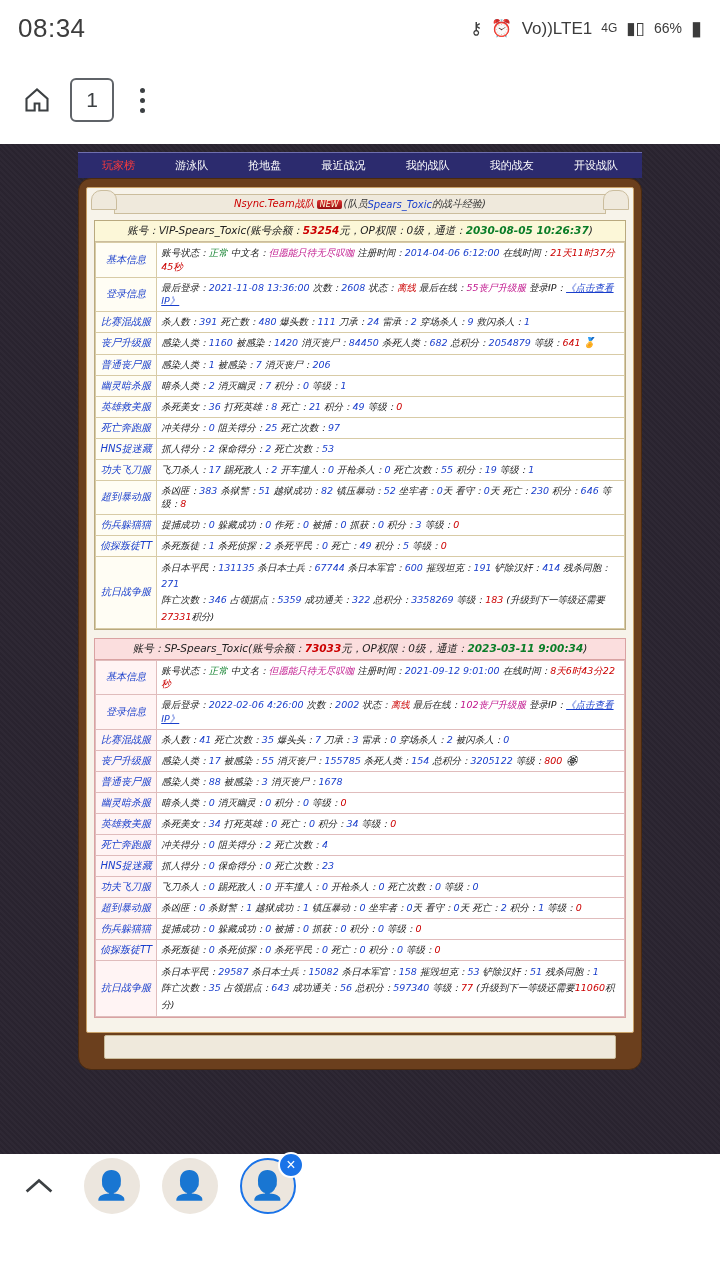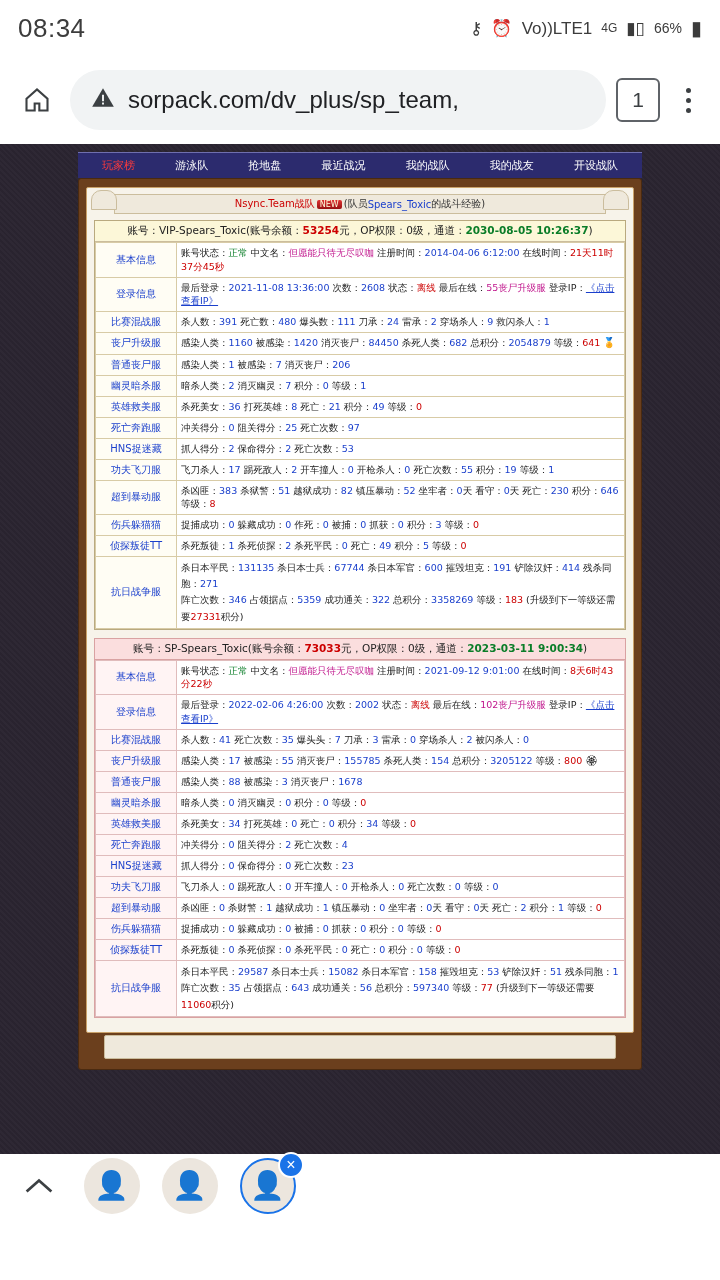--- a/index.html
+++ b/index.html
@@ -69,21 +69,22 @@
   .navbar a {
     font-size:11px; color:#ffffff; text-decoration:none;
     font-family:"DejaVu Sans", sans-serif;
   }
   .navbar a.active { color:#ff3b3b; }
 
   .frame {
     background:#6b3f1d;
     padding:8px 7px 10px 7px;
     border:1px solid #4a2a10;
-    border-radius:3px;
+    border-radius:13px;
+    font-style:italic;
   }
   .frame-inner {
     background:#f7f3ea;
     border:1px solid #caa26a;
     border-radius:2px;
     padding:6px 5px;
     position:relative;
   }
   .title-strip {
     height:20px; margin:0 22px 6px 22px;
@@ -116,21 +117,21 @@
     border-bottom:1px solid #cbbd9d; color:#222;
     font-family:"DejaVu Sans", sans-serif;
   }
   .panel.rose .panel-head { background:#fbdede; border-bottom-color:#d9a2a2; }
   .panel-head .amt { color:#cc0000; font-weight:bold; }
   .panel-head .date { color:#0a7d28; font-weight:bold; }
 
   table.rows { width:100%; border-collapse:collapse; }
   table.rows td { vertical-align:middle; }
   td.lbl {
-    width:42px; text-align:center; font-size:10px; padding:3px 14px;
+    width:42px; text-align:center; font-size:10px; padding:3px 4px;
     border:1px solid #d8cba6; background:#fffdf4;
     color:#1a3fcc; white-space:nowrap;
     font-family:"DejaVu Sans", sans-serif;
   }
   .panel.rose td.lbl { background:#fff4f4; border-color:#e0bcbc; }
   td.val {
     font-size:9.5px; padding:3px 4px; border:1px solid #d8cba6;
     color:#222; line-height:1.45; background:#ffffff;
     font-family:"DejaVu Sans", sans-serif;
   }
@@ -196,30 +197,20 @@
     <span style="font-size:20px;">▮</span>
   </div>
 </div>
 
 <div class="browserbar">
   <div class="home-btn">
     <svg width="30" height="28" viewBox="0 0 24 24" fill="none" stroke="#3c4043" stroke-width="1.8">
       <path d="M3 11 L12 3 L21 11 V21 H14 V15 H10 V21 H3 Z"></path>
     </svg>
   </div>
-  <div class="urlbar">
-    <span>
-      <svg width="26" height="26" viewBox="0 0 24 24" fill="#3c4043">
-        <path d="M12 3 L22 20 H2 Z" fill="#3c4043"></path>
-        <rect x="11.1" y="9" width="1.8" height="6" fill="#f1f3f4"></rect>
-        <rect x="11.1" y="16.2" width="1.8" height="1.8" fill="#f1f3f4"></rect>
-      </svg>
-    </span>
-    <span class="url-text">sorpack.com/dv_plus/sp_team,</span>
-  </div>
   <div class="tabcount">1</div>
   <div class="menu-dots">
       <i></i>
       <i></i>
       <i></i>
     </div>
 </div>
 
 <div class="page">
 

